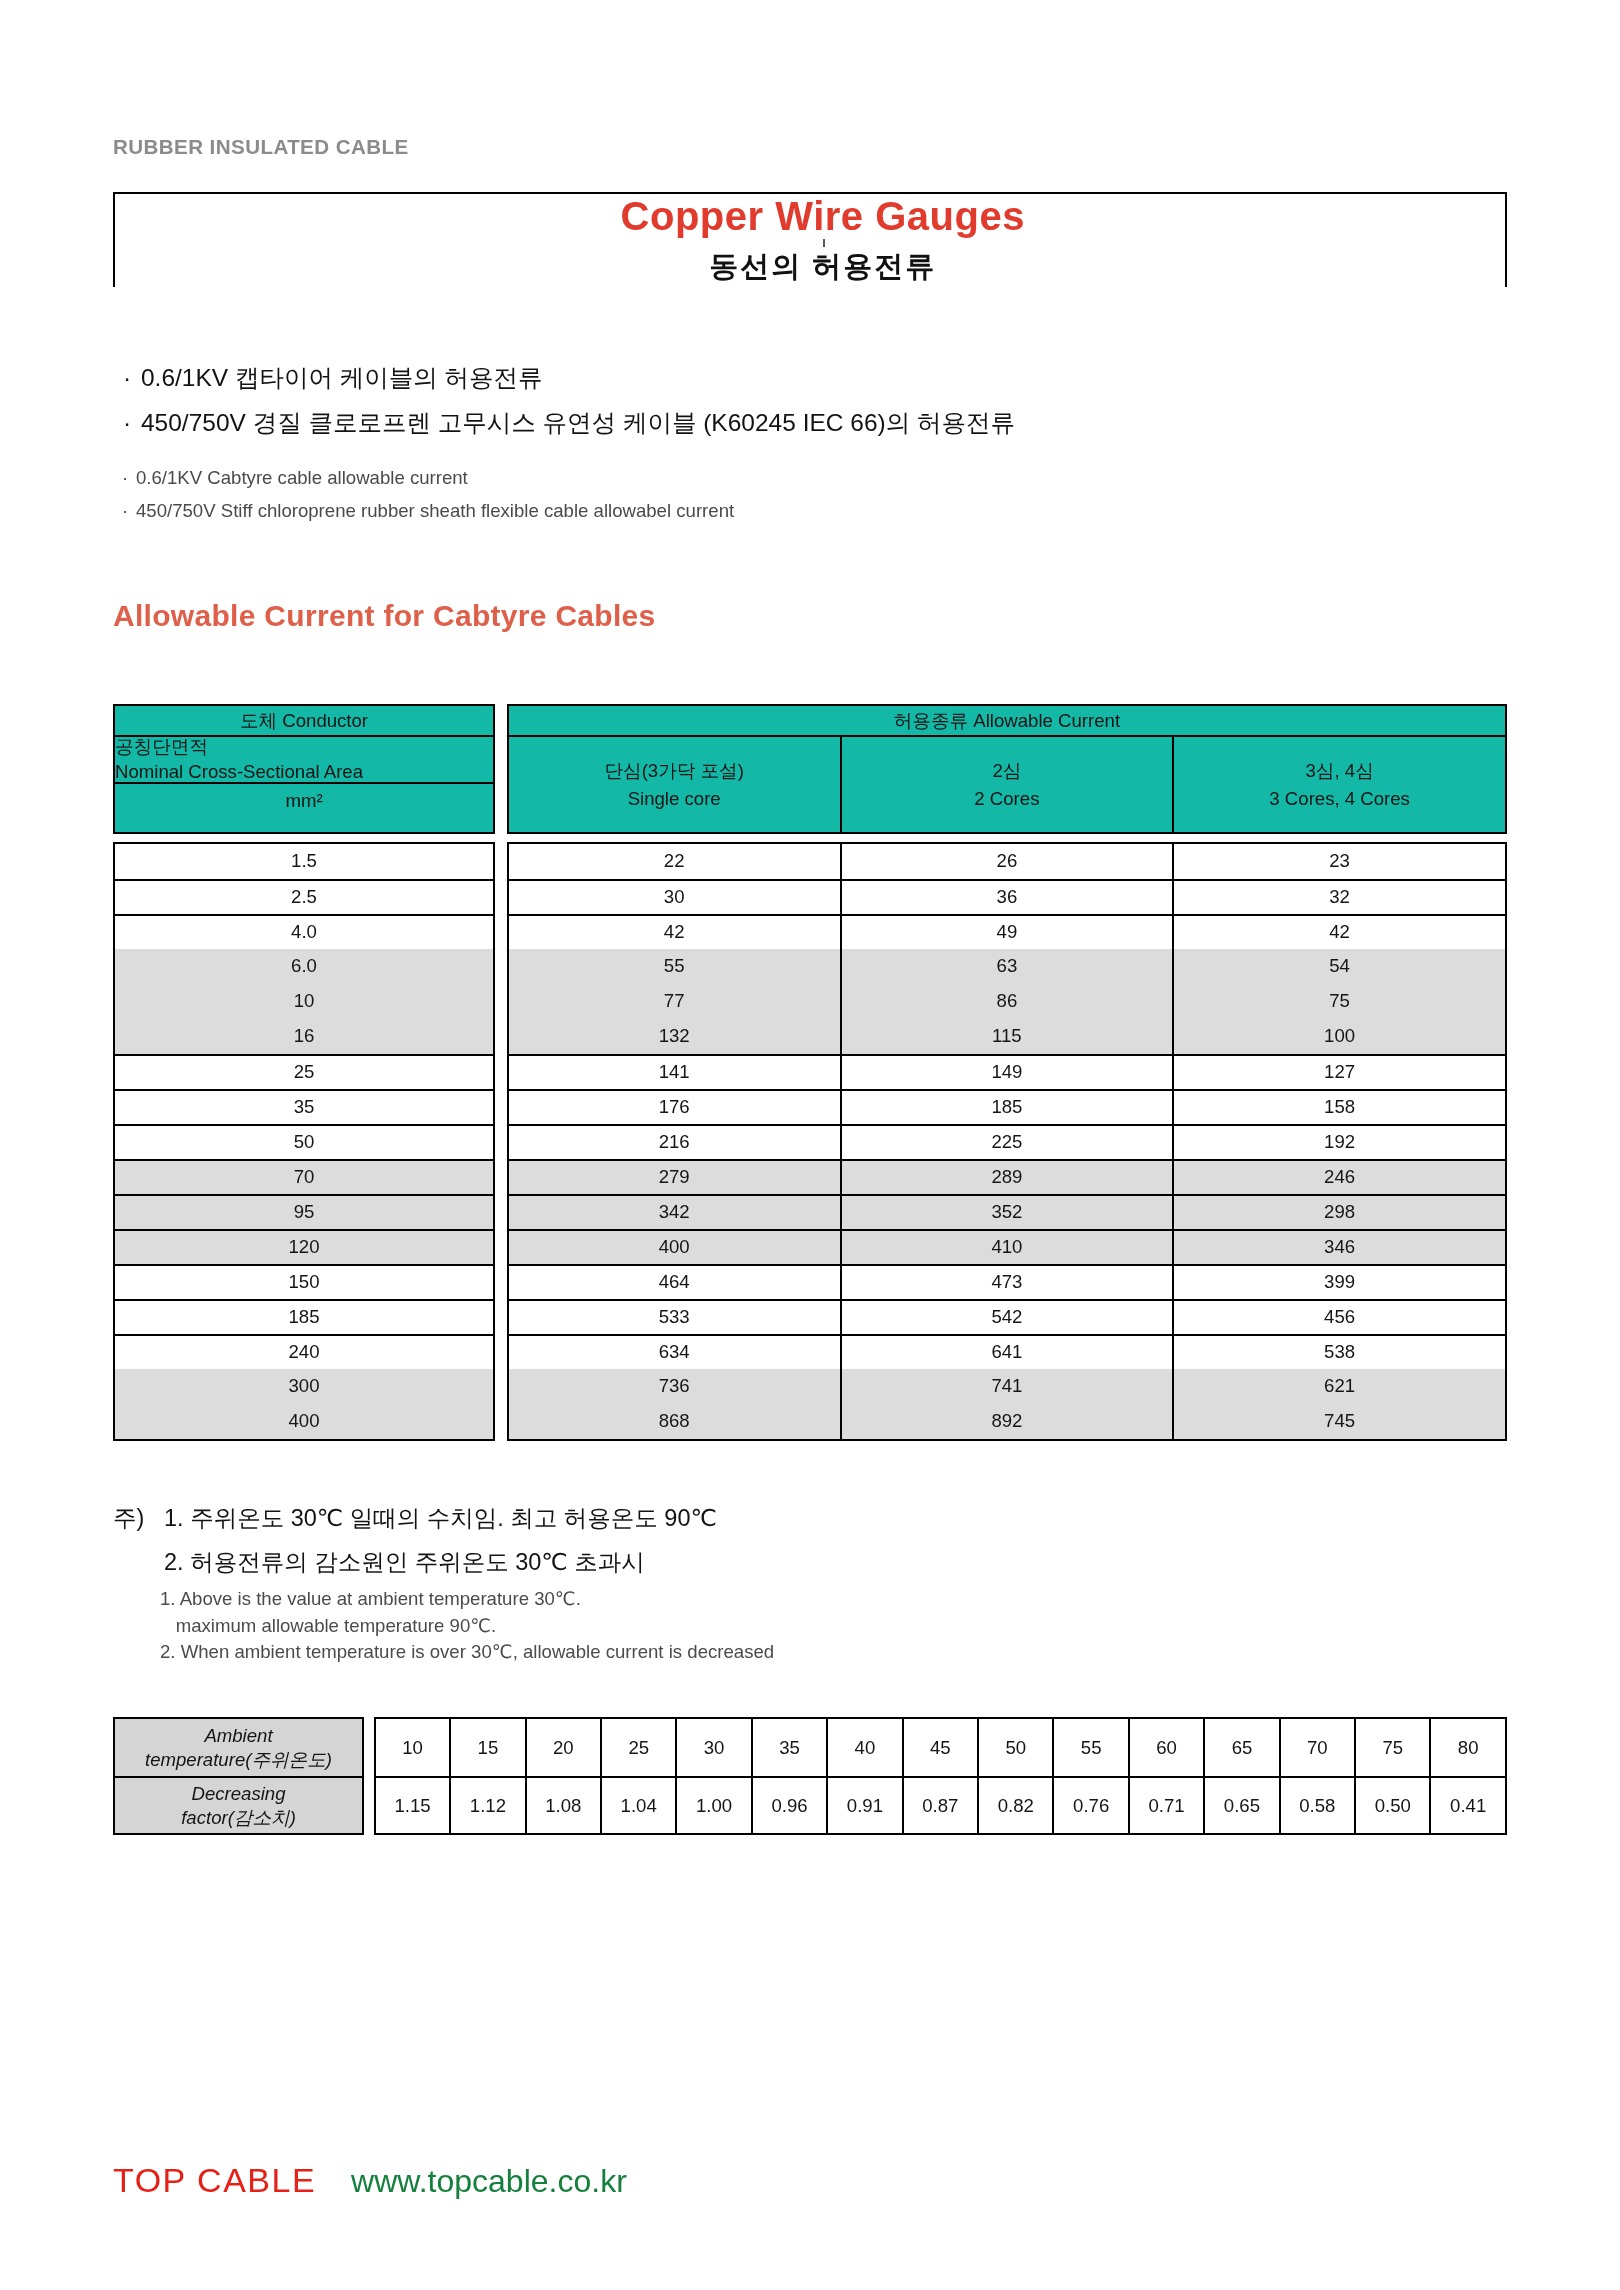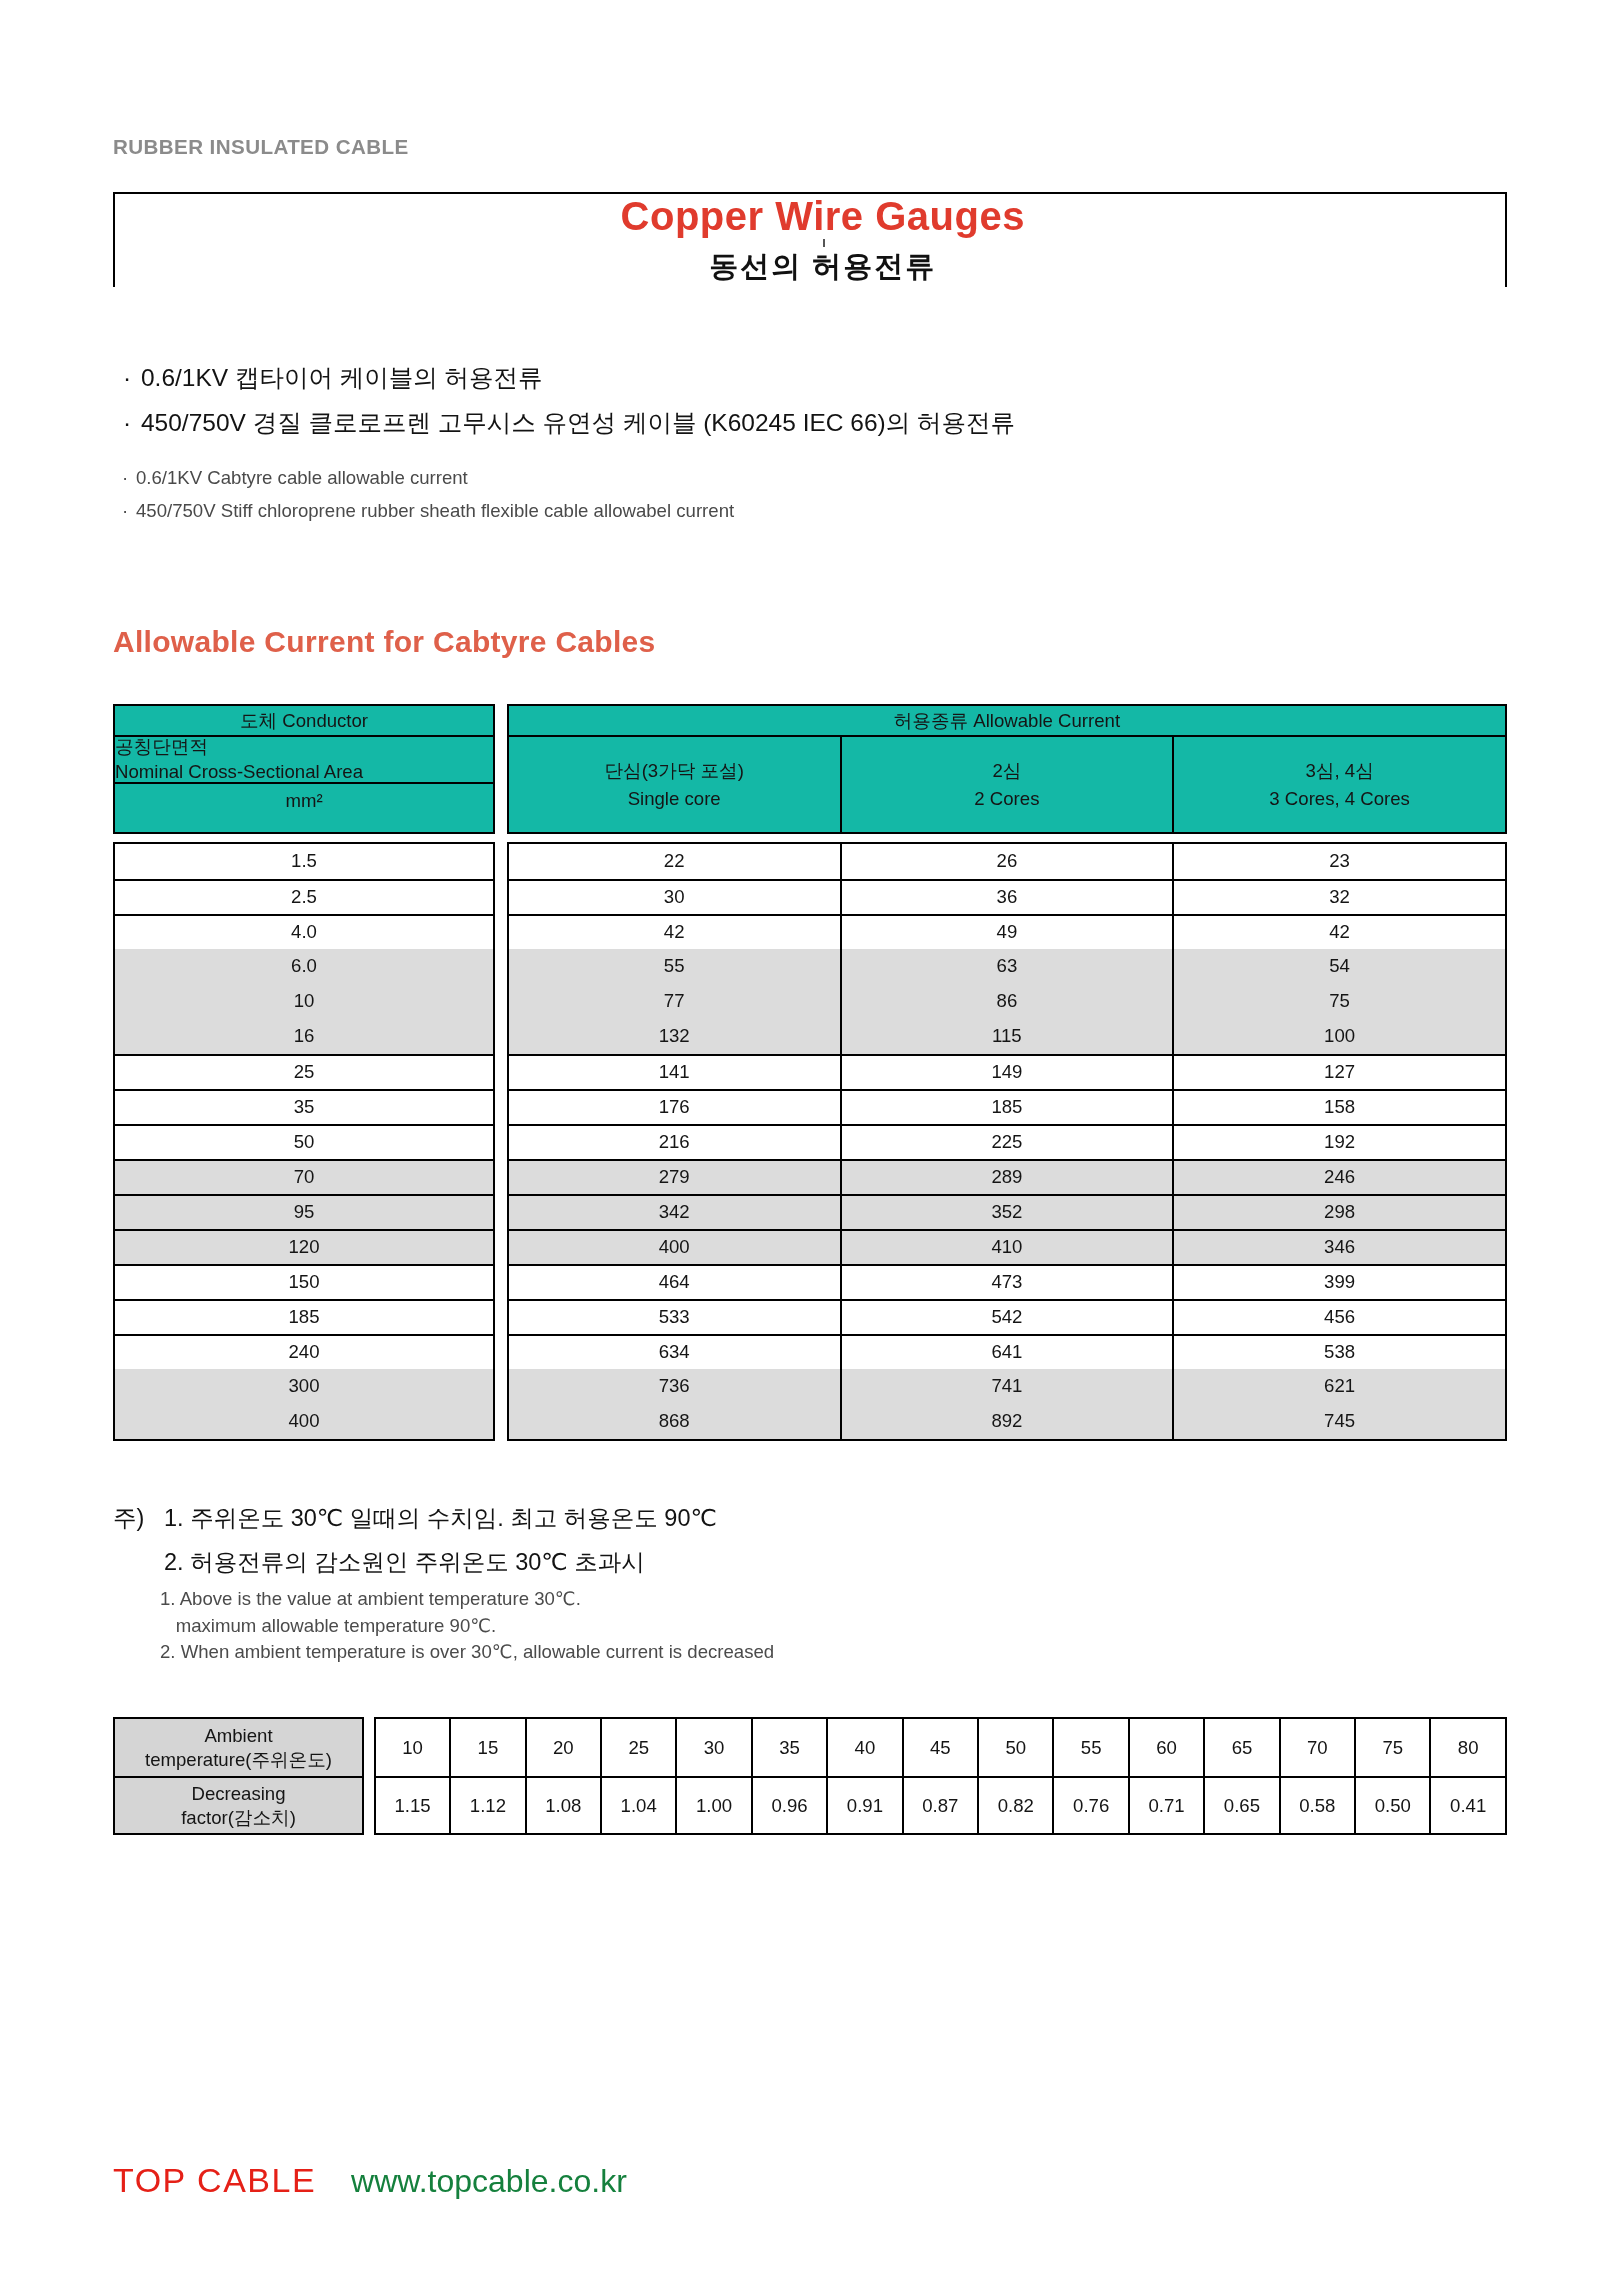--- a/index.html
+++ b/index.html
@@ -32,21 +32,21 @@
   .bullets-ko .line { display: flex; }
   .bullets-ko .marker { margin-right: 9.8px; }
 
   
   .bullets-en { left: 122px; top: 461px; font-size: 18.6px; line-height: 33px; color: #4a4a4a; }
   .bullets-en .line { display: flex; }
   .bullets-en .marker { margin-right: 7.8px; }
 
   
   .section-heading {
-    left: 113px; top: 625px;
+    left: 113px; top: 599px;
     font-size: 30px; font-weight: bold; color: #df604a; letter-spacing: 0.3px;
   }
 
   
   .main-table { left: 113px; top: 704px; width: 1394px; font-size: 18.6px; }
   .band { display: flex; }
   .band .left  { width: 382px; }
   .band .right { flex: 1; margin-left: 11.8px; }
 
   .hdr .left, .hdr .right { border: 2px solid #000; background: #14b8a6; }
@@ -84,21 +84,21 @@
   .notes-ko .prefix { width: 51px; }
   .notes-en { left: 160px; top: 1586px; font-size: 18.6px; line-height: 26.5px; color: #4b4b4b; }
   .notes-en .indent { padding-left: 15.7px; }
 
   
   .factor-table { left: 113px; top: 1717px; width: 1394px; display: flex; font-size: 18.6px; }
   .f-left { width: 251px; border: 2px solid #000; background: #d5d5d5; }
   .f-label {
     height: 57px; border-top: 2px solid #000;
     display: flex; flex-direction: column; align-items: center; justify-content: center;
-    line-height: 23.5px; text-align: center;
+    line-height: 23.5px; text-align: center; font-style: italic;
   }
   .f-label:first-child { border-top: none; }
   .f-right { flex: 1; margin-left: 9.8px; border: 2px solid #000; }
   .f-row { display: flex; height: 57px; border-top: 2px solid #000; }
   .f-row:first-child { border-top: none; }
   .fcell { flex: 1; display: flex; align-items: center; justify-content: center; }
   .fcell + .fcell { border-left: 2px solid #000; }
 
   
   .footer { left: 113px; top: 2161px; display: flex; align-items: baseline; }

